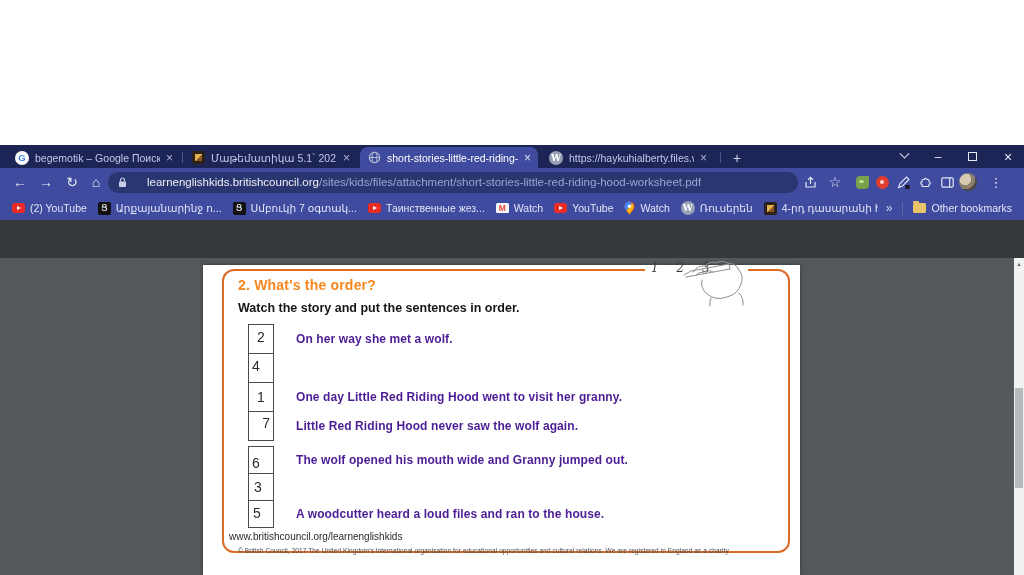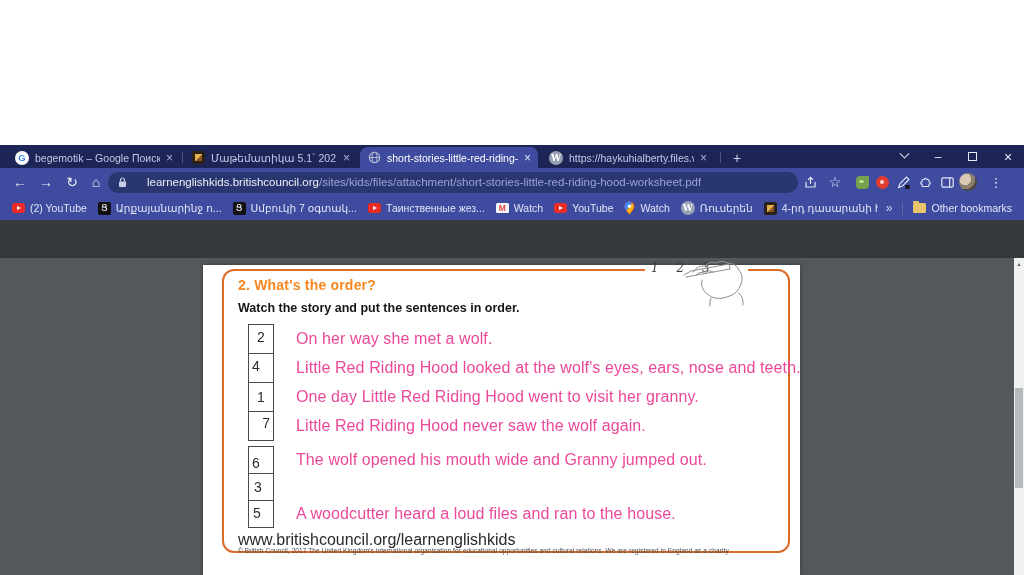--- a/index.html
+++ b/index.html
@@ -70,28 +70,28 @@
   .obox{position:absolute;left:19px;top:4px;width:568px;height:284px;border:2.4px solid #dd6b28;border-radius:12px;}
   .ogap{position:absolute;left:442px;top:0px;width:103px;height:8px;background:#ffffff;}
   .deco-123{position:absolute;left:448px;top:-4px;font-family:"DejaVu Serif",serif;font-style:italic;font-size:12px;color:#3c3c3c;letter-spacing:7px;}
   .hand{position:absolute;left:480px;top:-8px;}
   .ws-head{position:absolute;left:35px;top:12px;color:#f6871e;font-size:14px;font-weight:bold;letter-spacing:.2px;}
   .ws-instr{position:absolute;left:35px;top:36px;color:#161616;font-size:12.5px;font-weight:bold;}
   .wsrow{position:absolute;left:45px;display:flex;align-items:center;}
   .abox{width:26px;border:1.2px solid #4a4a4a;background:#fff;display:flex;}
   .h30{height:30px;} .h28{height:28px;}
   .digit{flex:1;font-size:14px;color:#2b2b2b;display:flex;align-items:center;justify-content:center;}
-  .sent{margin-left:22px;color:#ec4899;font-size:16px;font-weight:normal;white-space:nowrap;letter-spacing:.1px;}
+  .sent{margin-left:22px;color:#4c1d95;font-size:12px;font-weight:bold;white-space:nowrap;letter-spacing:.1px;}
   .d-2{transform:translateY(-2px);}
   .d-4{justify-content:flex-start;padding-left:3px;transform:translateY(-2px);}
   .d-7{justify-content:flex-end;padding-right:3px;transform:translateY(-3px);}
   .d-6{justify-content:flex-start;padding-left:3px;transform:translateY(3px);}
   .d-3{justify-content:flex-start;padding-left:5px;}
   .d-5{justify-content:flex-start;padding-left:4px;transform:translateY(-1px);}
-  .ws-url{position:absolute;left:35px;top:266px;font-size:16px;color:#2a2a2a;}
+  .ws-url{position:absolute;left:26px;top:266px;font-size:10px;color:#2a2a2a;}
   .ws-copy{position:absolute;left:35px;top:282px;font-size:6.5px;color:#4a4a4a;letter-spacing:.1px;white-space:nowrap;}
 
   
   .sbar{position:absolute;right:0;top:0;width:10px;height:317px;background:#f0f1f1;}
   .sbar-up{position:absolute;right:0;top:3px;width:10px;text-align:center;font-size:5px;color:#4f5355;}
   .sthumb{position:absolute;right:1px;top:130px;width:8px;height:100px;background:#b7babc;}
 
   svg{display:block;}
 </style>
 </head>
@@ -325,21 +325,20 @@
       <div class="wsrow" style="top:59px;">
         <div class="abox h30">
             <span class="digit d-2">2</span>
           </div>
         <span class="sent">On her way she met a wolf.</span>
       </div>
       <div class="wsrow" style="top:88px;">
         <div class="abox h30">
             <span class="digit d-4">4</span>
           </div>
-        <span class="sent">Little Red Riding Hood looked at the wolf's eyes, ears, nose and teeth.</span>
       </div>
       <div class="wsrow" style="top:117px;">
         <div class="abox h30">
             <span class="digit">1</span>
           </div>
         <span class="sent">One day Little Red Riding Hood went to visit her granny.</span>
       </div>
       <div class="wsrow" style="top:146px;">
         <div class="abox h30">
             <span class="digit d-7">7</span>

